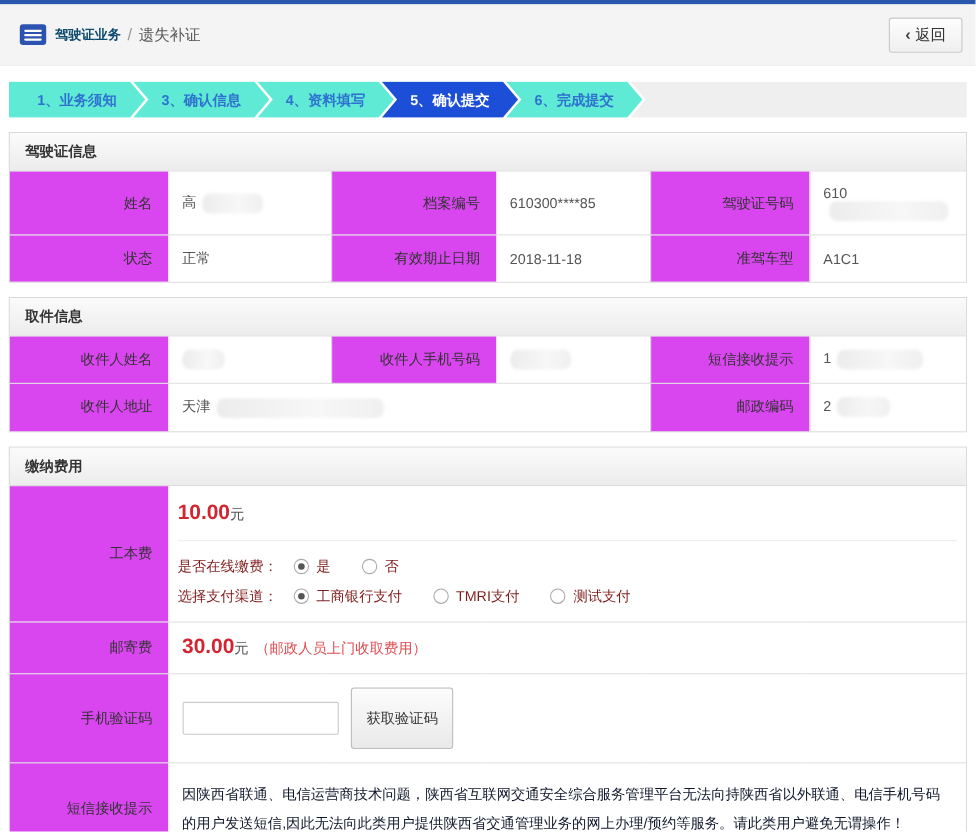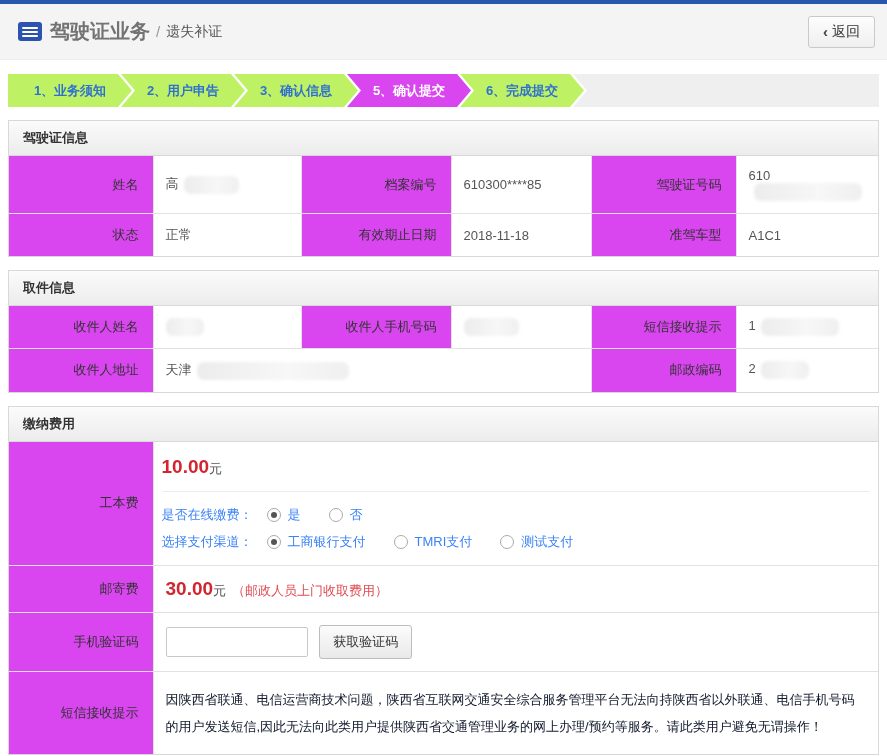--- a/index.html
+++ b/index.html
@@ -24,21 +24,21 @@
   }
   .hicon {
     width: 24px; height: 19px;
     background: #2d53b0;
     border-radius: 3px;
     display: flex; flex-direction: column; justify-content: center; gap: 2px;
     padding: 3px 4px;
     margin-right: 8px;
   }
   .hicon i { display:block; height: 2px; background: #fff; border-radius: 1px; }
-  .htitle { color: #737373; font-size: 20px; font-weight: bold; }
+  .htitle { color: #0c4a6e; font-size: 12px; font-weight: bold; }
   .hsep { color: #999; margin: 0 6px; font-size: 15px; }
   .hsub { color: #555; font-size: 14px; }
   .spacer { flex: 1; }
   .back-btn {
     background: linear-gradient(#fdfdfd, #efefef);
     border: 1px solid #c9c9c9;
     border-radius: 3px;
     padding: 6px 14px;
     font-size: 14px;
     color: #333;
@@ -52,29 +52,29 @@
     margin: 14px 8px 0 8px;
     height: 33px;
   }
   .step {
     width: 124px;
     line-height: 33px;
     text-align: center;
     color: #3071d0;
     font-weight: bold;
     font-size: 13px;
-    background: #bef264;
+    background: #5eead4;
     clip-path: polygon(0 0, calc(100% - 14px) 0, 100% 50%, calc(100% - 14px) 100%, 0 100%, 14px 50%);
     margin-left: -11px;
   }
   .step.first {
     clip-path: polygon(0 0, calc(100% - 14px) 0, 100% 50%, calc(100% - 14px) 100%, 0 100%);
     margin-left: 0;
   }
-  .step.active { background: #d946ef; color: #fff; }
+  .step.active { background: #1d4ed8; color: #fff; }
   .step-filler {
     flex: 1;
     background: #efefef;
     clip-path: polygon(14px 0, 100% 0, 100% 100%, 14px 100%, 28px 50%);
     margin-left: -25px;
   }
   
   .panel {
     margin: 13px 8px 0 8px;
     border: 1px solid #d8d8d8;
@@ -109,21 +109,21 @@
     background: linear-gradient(90deg, #ececec, #f7f7f7 60%, #efefef);
     border-radius: 7px;
     filter: blur(1.5px);
     margin-left: 5px;
   }
   
   .fee-cell { padding: 14px 8px; background:#fff; color:#555; }
   .fee-amount { color: #d3242f; font-size: 19px; font-weight: bold; }
   .fee-unit { color: #555; font-size: 13px; }
   .fee-divider { border: none; border-top: 1px solid #ededed; margin: 13px 0 14px 0; }
-  .radio-line { display: flex; align-items: center; margin-top: 9px; color: #3b82f6; }
+  .radio-line { display: flex; align-items: center; margin-top: 9px; color: #7f1d1d; }
   .radio-line:first-of-type { margin-top: 0; }
   .radio-label { margin-right: 14px; }
   .radio-opt { display: inline-flex; align-items: center; margin-right: 28px; cursor: pointer; }
   .radio {
     width: 14px; height: 14px;
     border: 1px solid #aaa;
     border-radius: 50%;
     background: #fff;
     display: inline-block;
     position: relative;
@@ -142,21 +142,21 @@
     border: 1px solid #c9c9c9;
     border-radius: 2px;
     padding: 0 8px;
     font-size: 13px;
     vertical-align: middle;
   }
   .code-btn {
     background: linear-gradient(#fcfcfc, #e9e9e9);
     border: 1px solid #bdbdbd;
     border-radius: 3px;
-    padding: 7px 13px;
+    padding: 18px 13px;
     font-size: 13px;
     color: #333;
     margin-left: 8px;
     cursor: pointer;
     vertical-align: middle;
   }
   .sms-tip { color: #0f172a; line-height: 2.1; padding: 2px 0; }
   
   .footer {
     display: flex;
@@ -181,22 +181,22 @@
   <span class="hsub">遗失补证</span>
   <span class="spacer"></span>
   <button class="back-btn">
     <span class="arr">‹</span>
     <span>返回</span>
   </button>
 </div>
 
 <div class="steps">
   <div class="step first">1、业务须知</div>
-  <div class="step">2、用户申告</div>
   <div class="step">3、确认信息</div>
+  <div class="step">4、资料填写</div>
   <div class="step active">5、确认提交</div>
   <div class="step">6、完成提交</div>
   <div class="step-filler"></div>
 </div>
 
 <div class="panel">
   <div class="panel-header">驾驶证信息</div>
   <table>
     <tbody>
         <tr>

